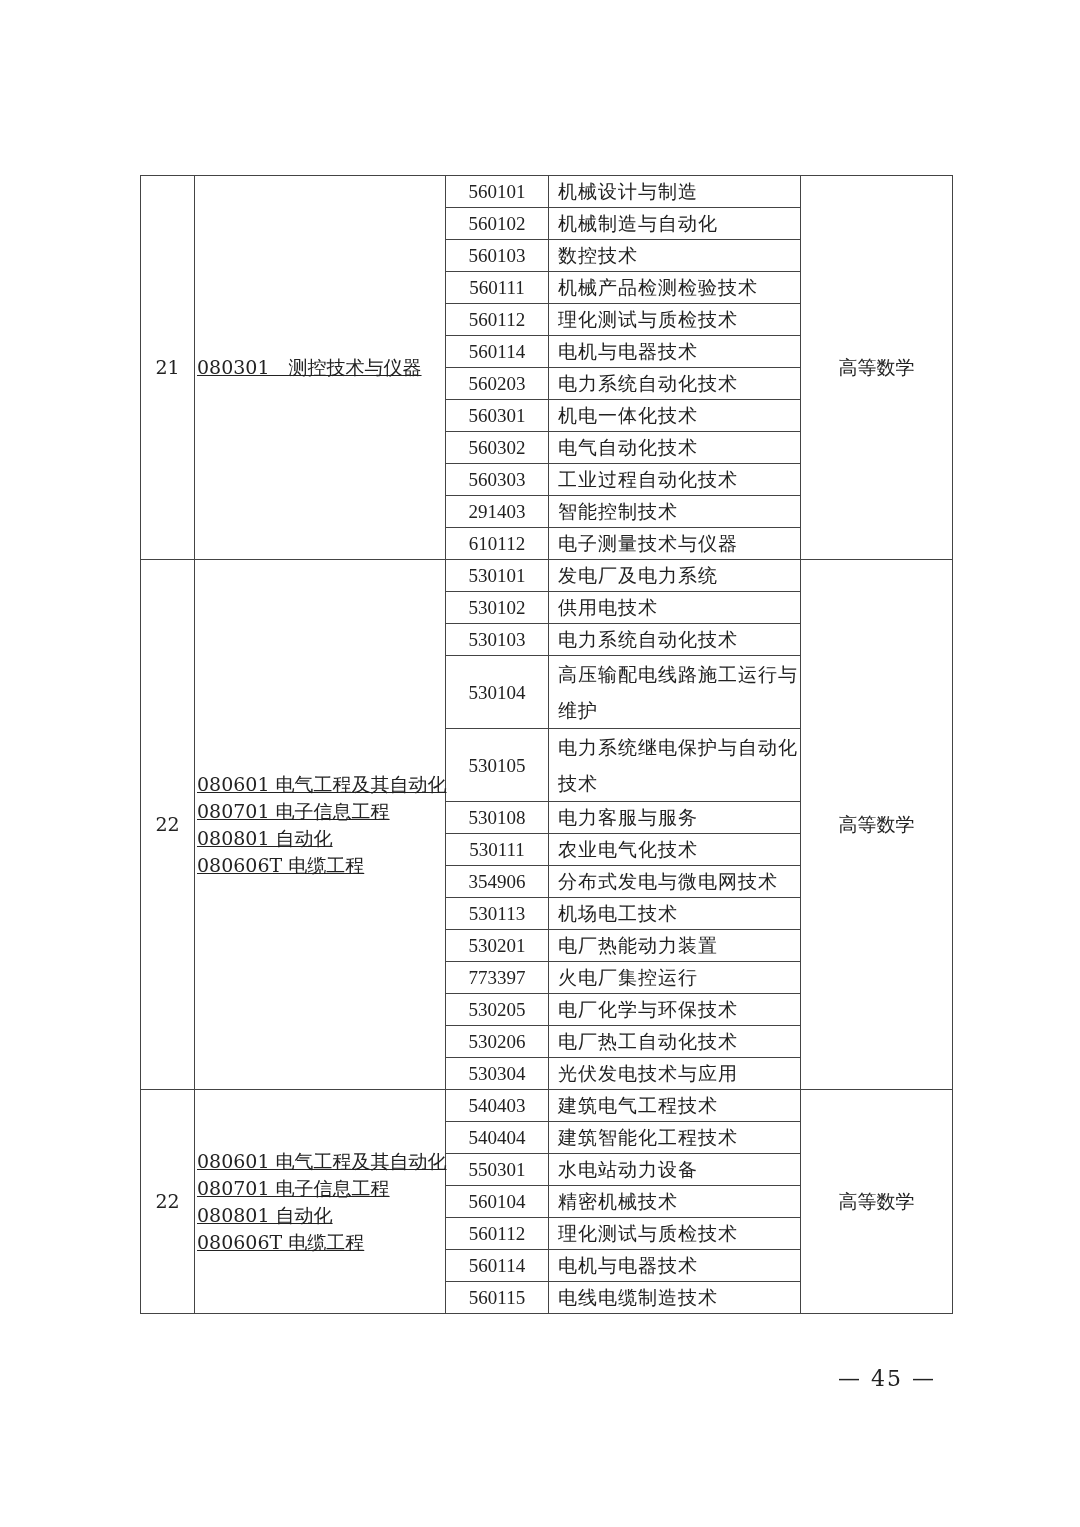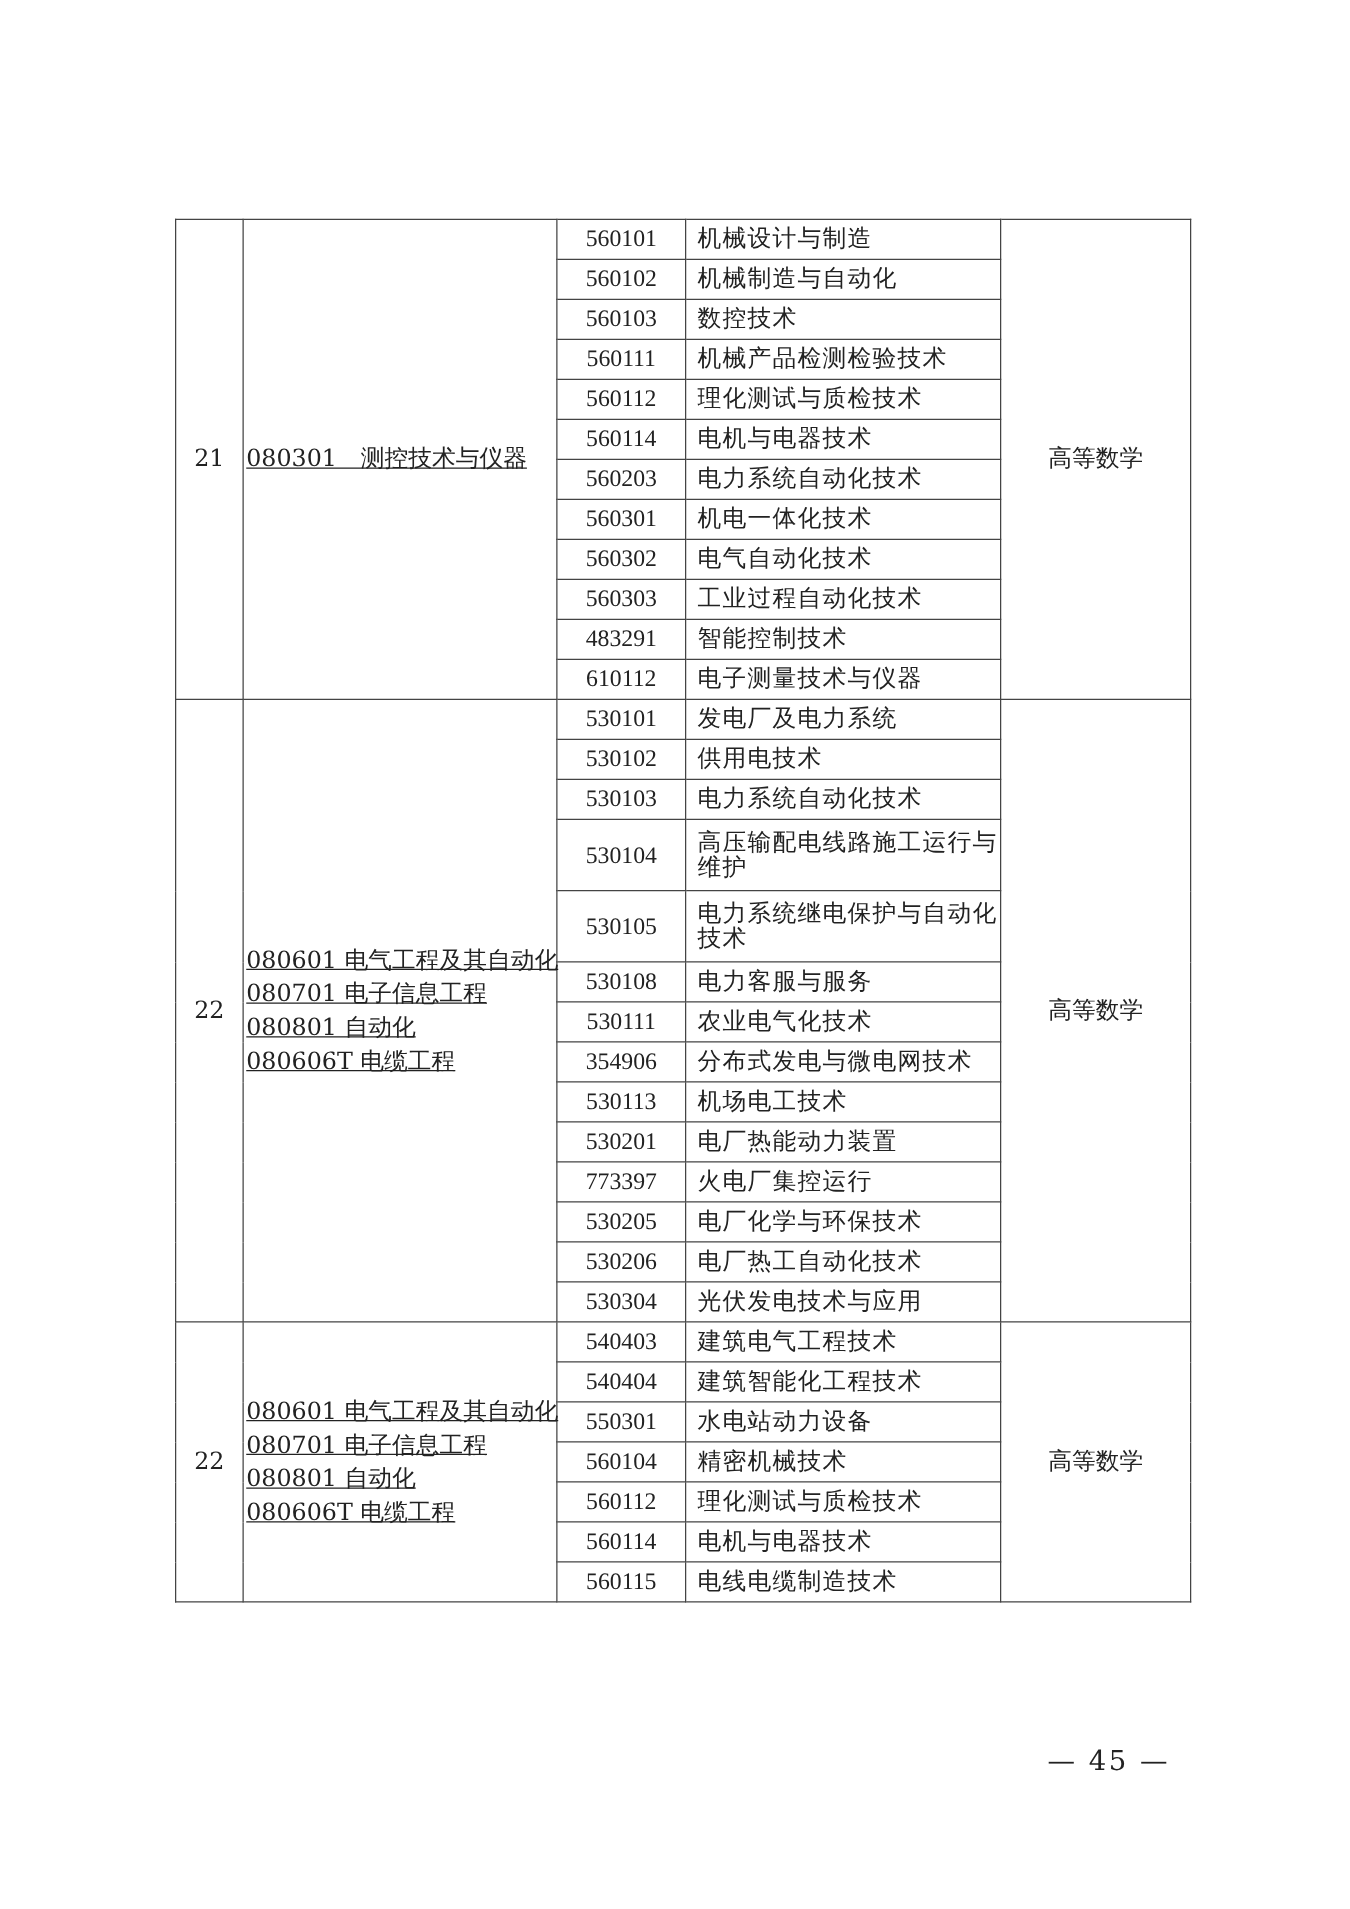--- a/index.html
+++ b/index.html
@@ -4,23 +4,23 @@
 <style>
   html,body{margin:0;padding:0;background:#fff;}
   body{width:1080px;height:1527px;position:relative;font-family:"DejaVu Serif","Liberation Serif",serif;color:#222;}
   table{position:absolute;left:140px;top:175px;border-collapse:collapse;table-layout:fixed;width:806px;}
   td{border:1.5px solid #444;font-size:19px;padding:0;line-height:27px;}
   td.num{text-align:center;width:53px;}
   td.major{width:248px;padding-left:2px;vertical-align:middle;}
   td.code{text-align:center;width:102px;height:31px;font-family:Liberation Serif, serif;}
   td.name{width:242px;padding-left:9px;letter-spacing:1px;}
   td.subj{text-align:center;width:151px;font-family:Liberation Serif, serif;}
-  td.name.two{line-height:20px;height:56px;}
+  td.name.two{line-height:36px;height:56px;}
   .ml{display:block;white-space:nowrap;text-decoration:underline;}
-  .pg{position:absolute;left:838px;top:1366px;font-size:22px;letter-spacing:2px;margin-top:31px;}
+  .pg{position:absolute;left:838px;top:1366px;font-size:22px;letter-spacing:2px;}
 </style>
 </head>
 <body>
 
 <table>
     <tbody id="tb">
       <tr>
         <td class="num" rowspan="12">21</td>
         <td class="major" rowspan="12">
           <span class="ml">080301　测控技术与仪器</span>
@@ -59,21 +59,21 @@
       </tr>
       <tr>
         <td class="code">560302</td>
         <td class="name">电气自动化技术</td>
       </tr>
       <tr>
         <td class="code">560303</td>
         <td class="name">工业过程自动化技术</td>
       </tr>
       <tr>
-        <td class="code">483291</td>
+        <td class="code">291403</td>
         <td class="name">智能控制技术</td>
       </tr>
       <tr>
         <td class="code">610112</td>
         <td class="name">电子测量技术与仪器</td>
       </tr>
       <tr>
         <td class="num" rowspan="14">22</td>
         <td class="major" rowspan="14">
           <span class="ml">080601 电气工程及其自动化</span>

